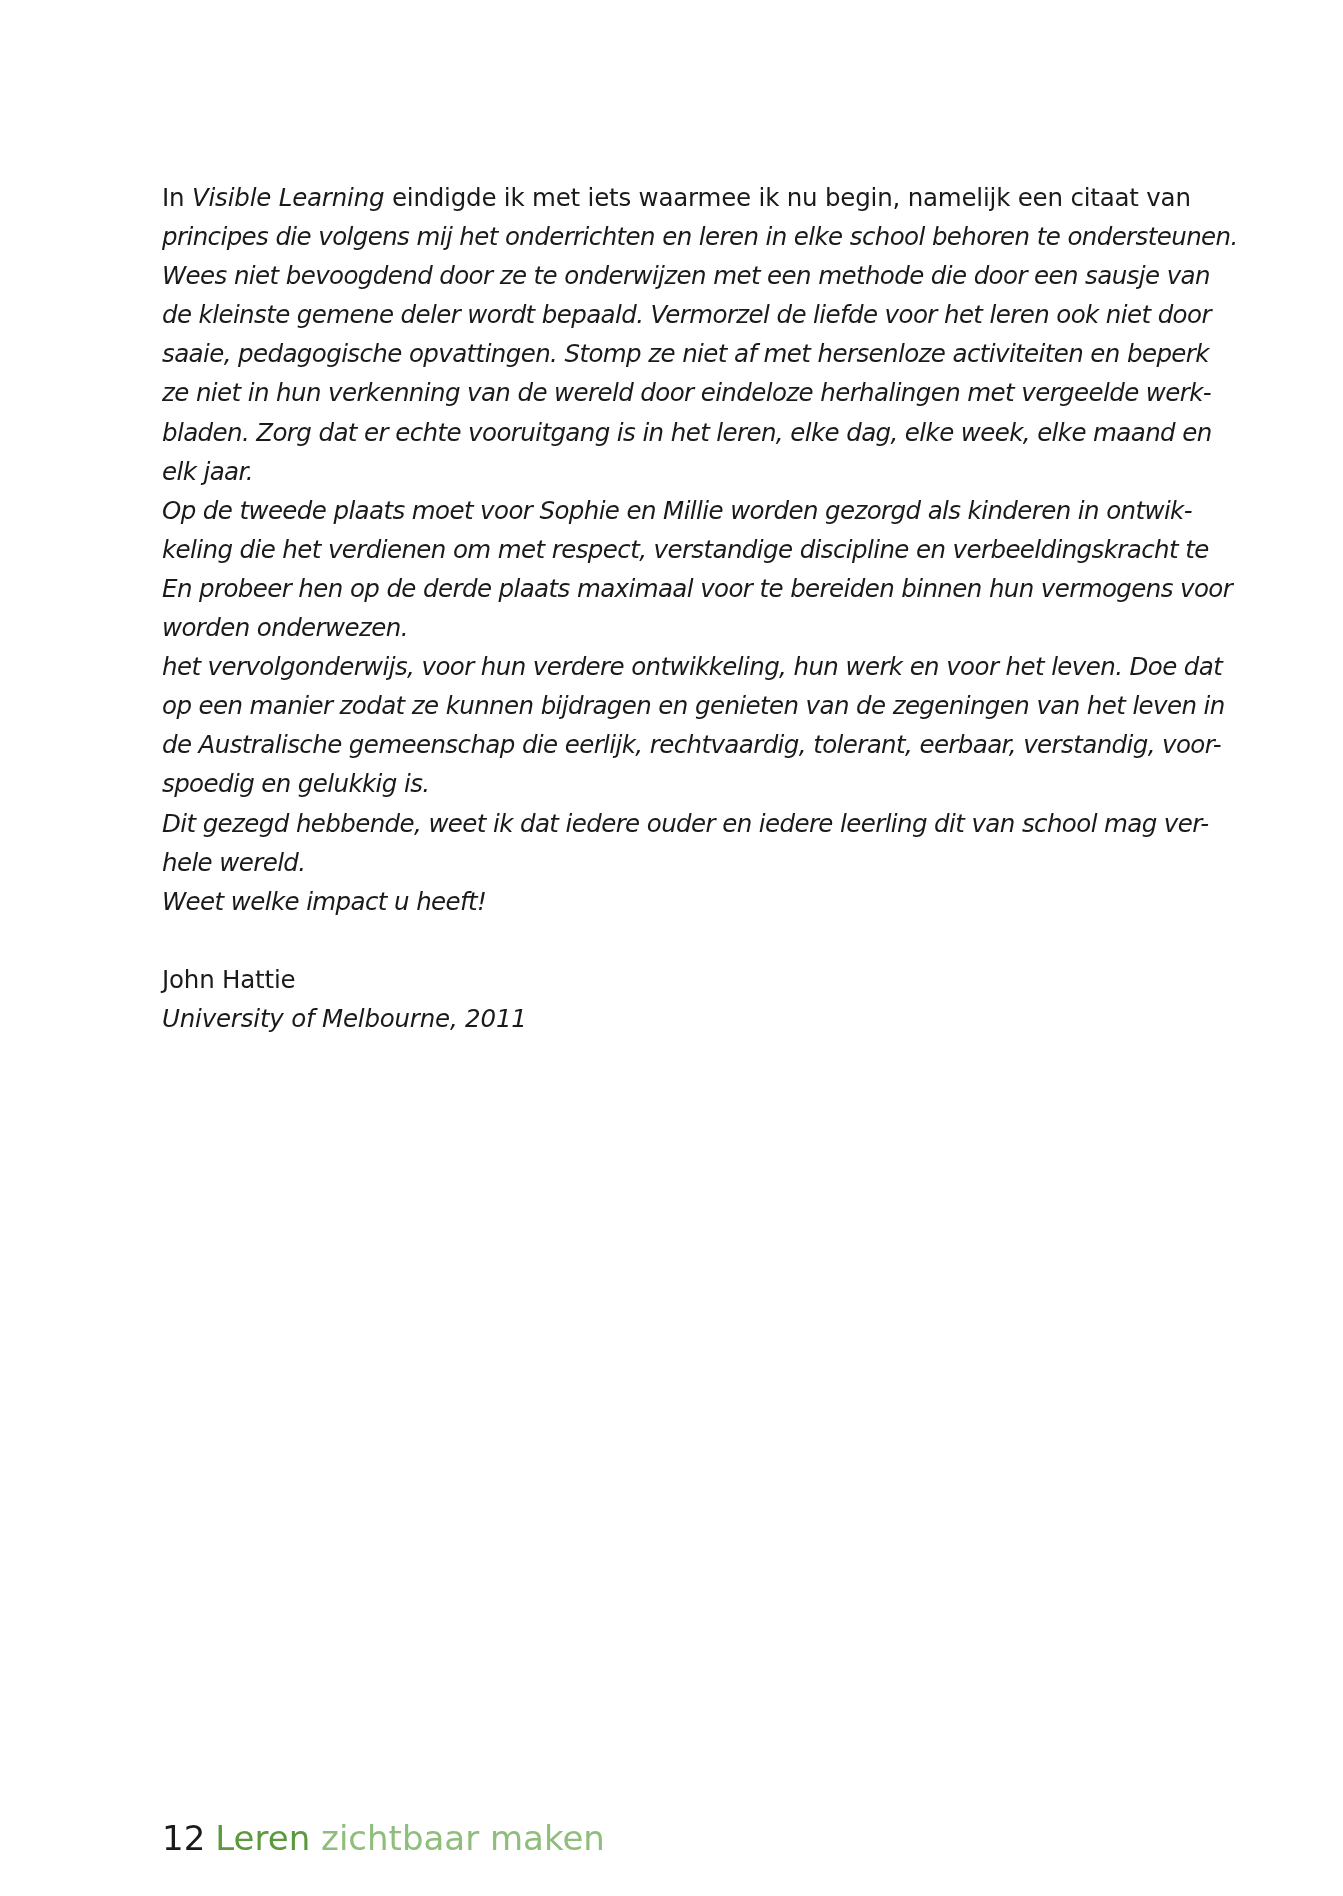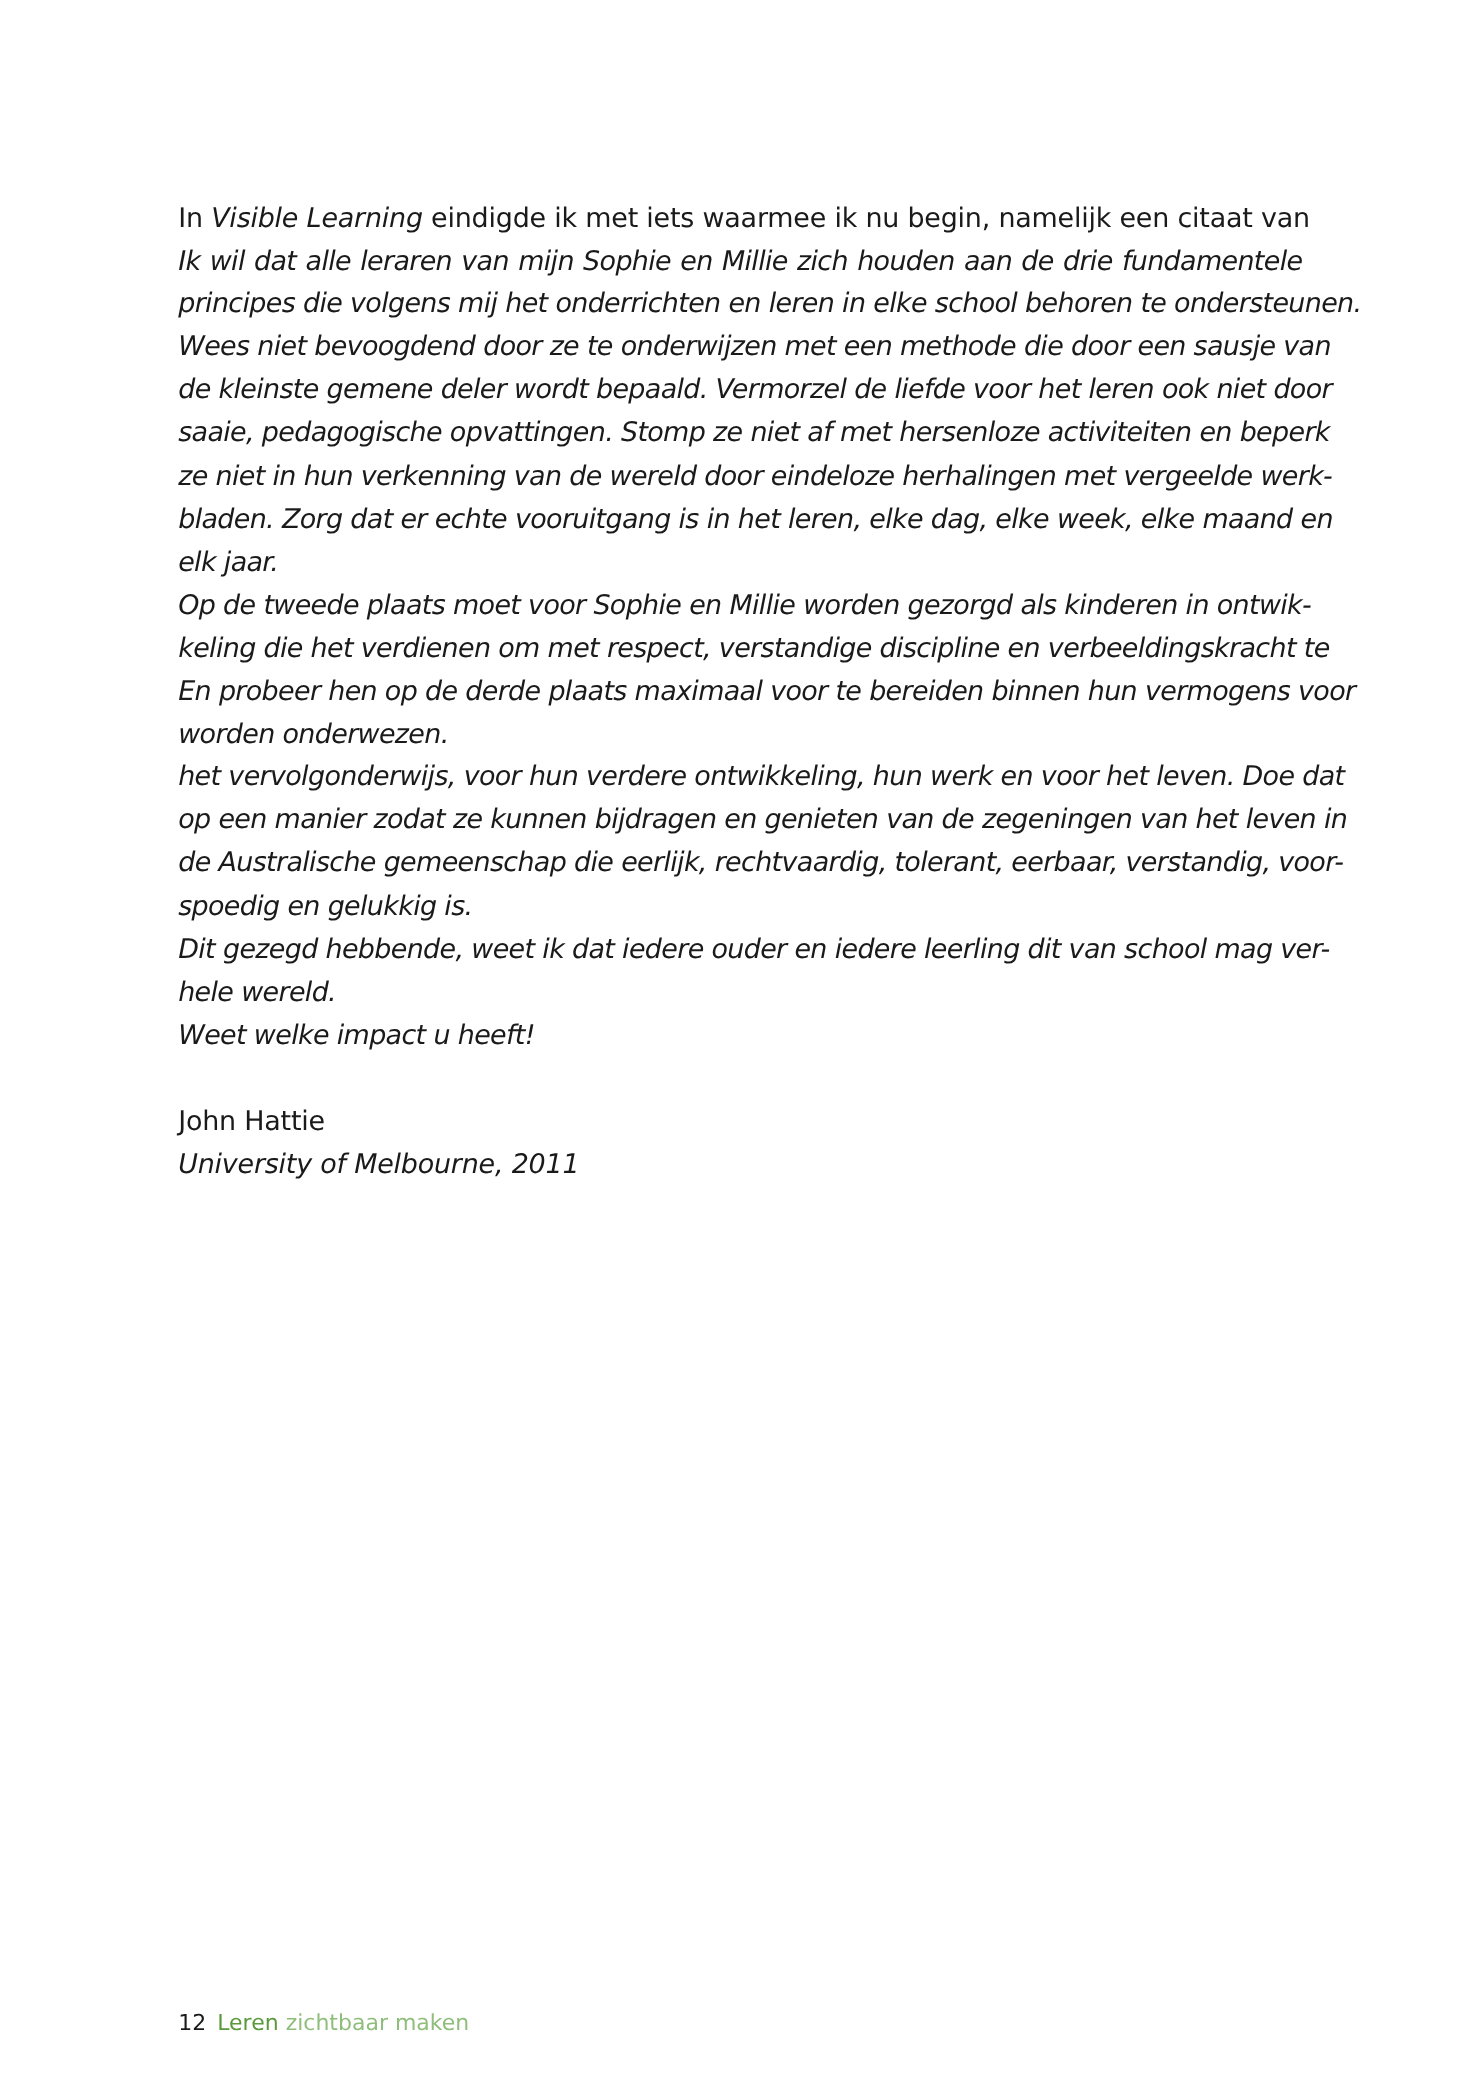--- a/index.html
+++ b/index.html
@@ -7,34 +7,33 @@
          font-family: "DejaVu Sans", "Liberation Sans", sans-serif; color: #1a1a1a; }
   .page { position: absolute; left: 0; top: 0; width: 1343px; height: 1896px; background: #fff; margin-top: 32px; }
   .body-text { position: absolute; left: 162px; top: 146px; width: 1022px;
                font-size: 24.5px; line-height: 39.1px; letter-spacing: -0.2px; }
   .line { display: block; white-space: nowrap; text-align: justify; text-align-last: justify; height: 39.1px; overflow: visible; }
   .line.last { text-align-last: left; }
   .it { font-style: italic; }
   .quote .line { font-style: italic; letter-spacing: -0.6px; }
   .gap { height: 39.1px; display: block; }
   .sig .line { text-align-last: left; }
-  .footer { position: absolute; left: 162px; top: 1790px; font-size: 20px; line-height: 32px; white-space: nowrap; }
+  .footer { position: absolute; left: 162px; top: 1790px; font-size: 34px; line-height: 32px; white-space: nowrap; }
   .footer .pg { color: #1a1a1a; margin-right: 10px; }
   .footer .t1 { color: #5b9a3c; }
   .footer .t2 { color: #8fbe7c; }
 </style>
 </head>
 <body>
 
 <div class="page">
   <div class="body-text">
     <span class="line"><span>In </span><span class="it">Visible Learning</span><span> eindigde ik met iets waarmee ik nu begin, namelijk een citaat van</span></span>
 
     <div class="quote" id="quote">
-        <span class="line">Ik wil dat alle leraren van mijn Sophie en Millie zich houden aan de drie fundamentele</span>
         <span class="line">principes die volgens mij het onderrichten en leren in elke school behoren te ondersteunen.</span>
         <span class="line">Wees niet bevoogdend door ze te onderwijzen met een methode die door een sausje van</span>
         <span class="line">de kleinste gemene deler wordt bepaald. Vermorzel de liefde voor het leren ook niet door</span>
         <span class="line">saaie, pedagogische opvattingen. Stomp ze niet af met hersenloze activiteiten en beperk</span>
         <span class="line">ze niet in hun verkenning van de wereld door eindeloze herhalingen met vergeelde werk-</span>
         <span class="line">bladen. Zorg dat er echte vooruitgang is in het leren, elke dag, elke week, elke maand en</span>
         <span class="line last">elk jaar.</span>
         <span class="line">Op de tweede plaats moet voor Sophie en Millie worden gezorgd als kinderen in ontwik-</span>
         <span class="line">keling die het verdienen om met respect, verstandige discipline en verbeeldingskracht te</span>
         <span class="line">En probeer hen op de derde plaats maximaal voor te bereiden binnen hun vermogens voor</span>

